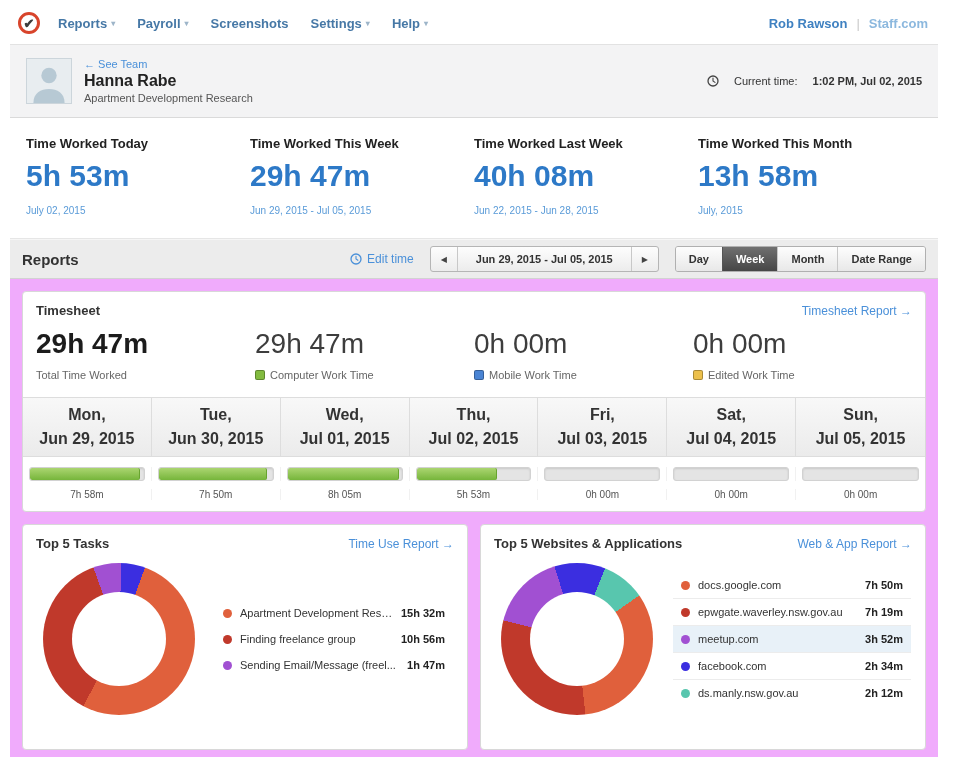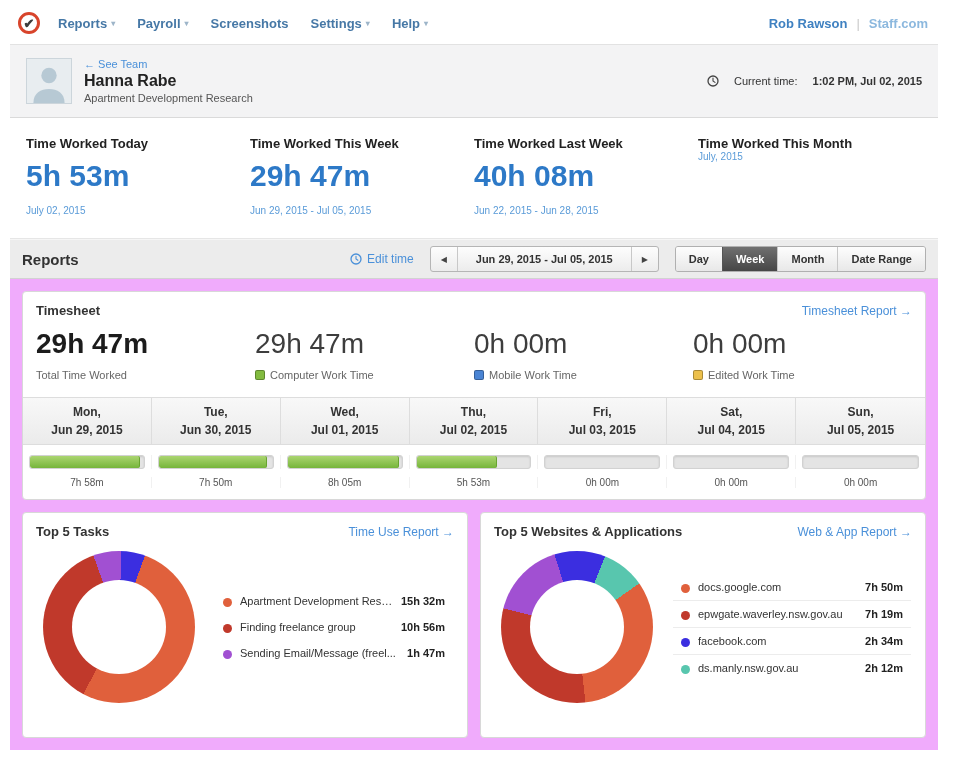--- a/index.html
+++ b/index.html
@@ -71,40 +71,40 @@
   
   .timesheet-card { margin-bottom:12px; }
   .ts-summary { display:flex; padding:2px 13px 16px; }
   .ts-col { width:25%; }
   .ts-value { font-size:28px; color:#3d3d3d; }
   .ts-col.primary .ts-value { font-weight:bold; color:#1c1c1c; }
   .ts-label { font-size:11px; color:#666; margin-top:9px; display:flex; align-items:center; gap:5px; }
   .swatch { width:10px; height:10px; border-radius:2px; border:1px solid rgba(0,0,0,0.28); display:inline-block; flex:none; }
   .ts-table { border-top:1px solid #ddd; }
   .ts-head { display:grid; grid-template-columns:repeat(7,1fr); background:linear-gradient(#f8f8f8,#ebebeb); border-bottom:1px solid #ddd; }
-  .ts-head-cell { text-align:center; padding:5px 2px; font-size:12px; font-weight:bold; color:#333; border-right:1px solid #ddd; line-height:1.5; }
+  .ts-head-cell { text-align:center; padding:5px 2px; font-size:16px; font-weight:bold; color:#333; border-right:1px solid #ddd; line-height:1.5; }
   .ts-head-cell:last-child { border-right:none; }
   .ts-bars { display:grid; grid-template-columns:repeat(7,1fr); padding:10px 0 3px; }
   .bar-cell { display:flex; justify-content:center; border-right:1px solid #f1f1f1; padding:0 6px; }
   .bar-cell:last-child { border-right:none; }
   .bar-track { width:100%; height:14px; background:#e4e4e4; border:1px solid #d2d2d2; border-radius:3px;
                box-shadow:inset 0 1px 2px rgba(0,0,0,0.12); overflow:hidden; }
   .bar-fill { height:100%; background:linear-gradient(#abd571,#76b53b); border-right:1px solid #68a42f; border-radius:2px; }
   .ts-times { display:grid; grid-template-columns:repeat(7,1fr); padding:5px 0 11px; }
   .time-cell { text-align:center; font-size:10px; color:#555; border-right:1px solid #f1f1f1; }
   .time-cell:last-child { border-right:none; }
 
   
   .bottom-row { display:flex; gap:12px; }
   .half { flex:1; min-height:226px; }
   .donut-wrap { display:flex; align-items:center; padding:4px 14px 18px 20px; gap:20px; }
   .donut { width:152px; height:152px; border-radius:50%; position:relative; flex:none; cursor:pointer; }
   .donut::after { content:""; position:absolute; inset:19%; background:#fff; border-radius:50%; }
   .legend { flex:1; min-width:0; }
-  .legend-row { display:flex; align-items:flex-end; gap:8px; padding:7px 8px; font-size:11px; color:#333; cursor:pointer; }
+  .legend-row { display:flex; align-items:center; gap:8px; padding:7px 8px; font-size:11px; color:#333; cursor:pointer; }
   .legend.lined .legend-row { border-bottom:1px solid #ececec; }
   .legend.lined .legend-row:last-child { border-bottom:none; }
   .legend-dot { width:9px; height:9px; border-radius:50%; flex:none; }
   .legend-label { white-space:nowrap; overflow:hidden; text-overflow:ellipsis; }
   .legend-time { margin-left:auto; font-weight:bold; color:#222; flex:none; }
   .row-highlight { background:#e8f1f8; }
 
   .icon-svg { display:block; }
 </style>
 </head>
@@ -178,20 +178,21 @@
       <div class="stat-value">29h 47m</div>
       <div class="stat-range">Jun 29, 2015 - Jul 05, 2015</div>
     </div>
     <div class="stat">
       <div class="stat-label">Time Worked Last Week</div>
       <div class="stat-value">40h 08m</div>
       <div class="stat-range">Jun 22, 2015 - Jun 28, 2015</div>
     </div>
     <div class="stat">
       <div class="stat-label">Time Worked This Month</div>
+      <div class="stat-value">13h 58m</div>
       <div class="stat-range">July, 2015</div>
     </div>
   </section>
 
   <section class="reports-bar">
     <h2 class="reports-title">Reports</h2>
     <a class="edit-time">
       <svg class="icon-svg" width="12" height="12" viewBox="0 0 12 12">
         <circle cx="6" cy="6" r="5" fill="none" stroke="#4a90d9" stroke-width="1.3"></circle>
         <path d="M6 3.2v2.8l1.9 1.3" fill="none" stroke="#4a90d9" stroke-width="1.1" stroke-linecap="round"></path>
@@ -341,20 +342,25 @@
             <div class="legend-row">
               <span class="legend-dot" style="background: rgb(224, 96, 60);"></span>
               <span class="legend-label">docs.google.com</span>
               <span class="legend-time">7h 50m</span>
             </div>
             <div class="legend-row">
               <span class="legend-dot" style="background: rgb(192, 57, 43);"></span>
               <span class="legend-label">epwgate.waverley.nsw.gov.au</span>
               <span class="legend-time">7h 19m</span>
             </div>
+            <div class="legend-row row-highlight">
+              <span class="legend-dot" style="background: rgb(161, 80, 210);"></span>
+              <span class="legend-label">meetup.com</span>
+              <span class="legend-time">3h 52m</span>
+            </div>
             <div class="legend-row">
               <span class="legend-dot" style="background: rgb(59, 46, 224);"></span>
               <span class="legend-label">facebook.com</span>
               <span class="legend-time">2h 34m</span>
             </div>
             <div class="legend-row">
               <span class="legend-dot" style="background: rgb(88, 198, 174);"></span>
               <span class="legend-label">ds.manly.nsw.gov.au</span>
               <span class="legend-time">2h 12m</span>
             </div>

